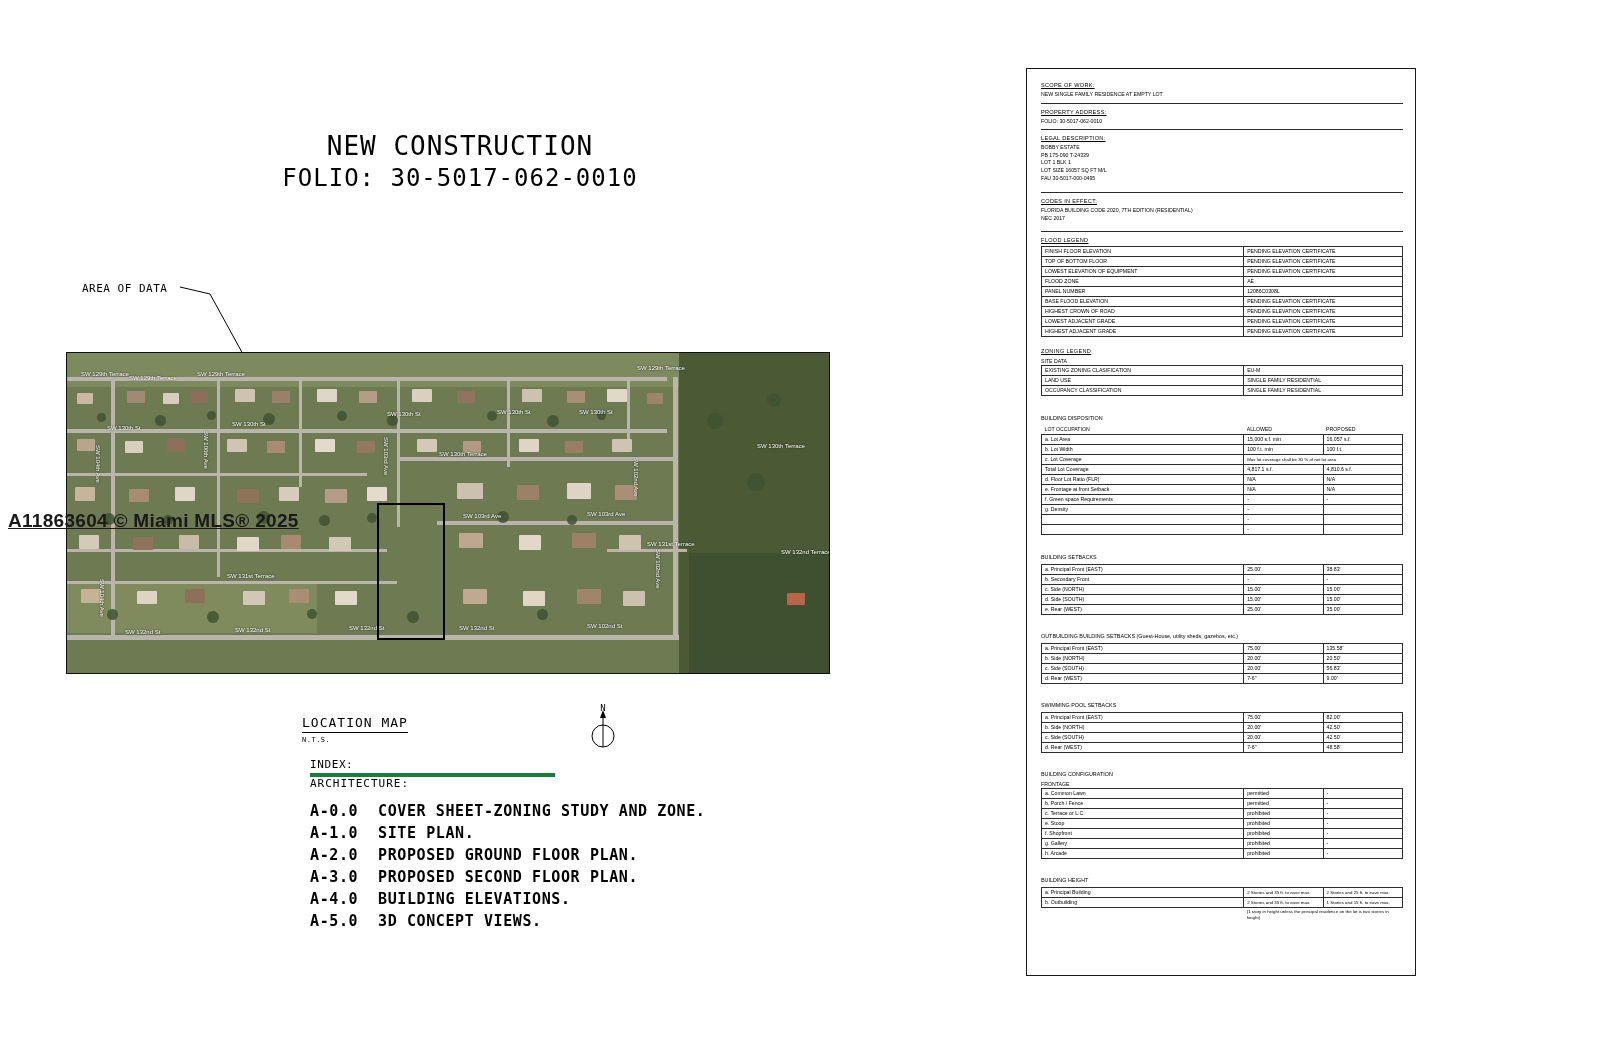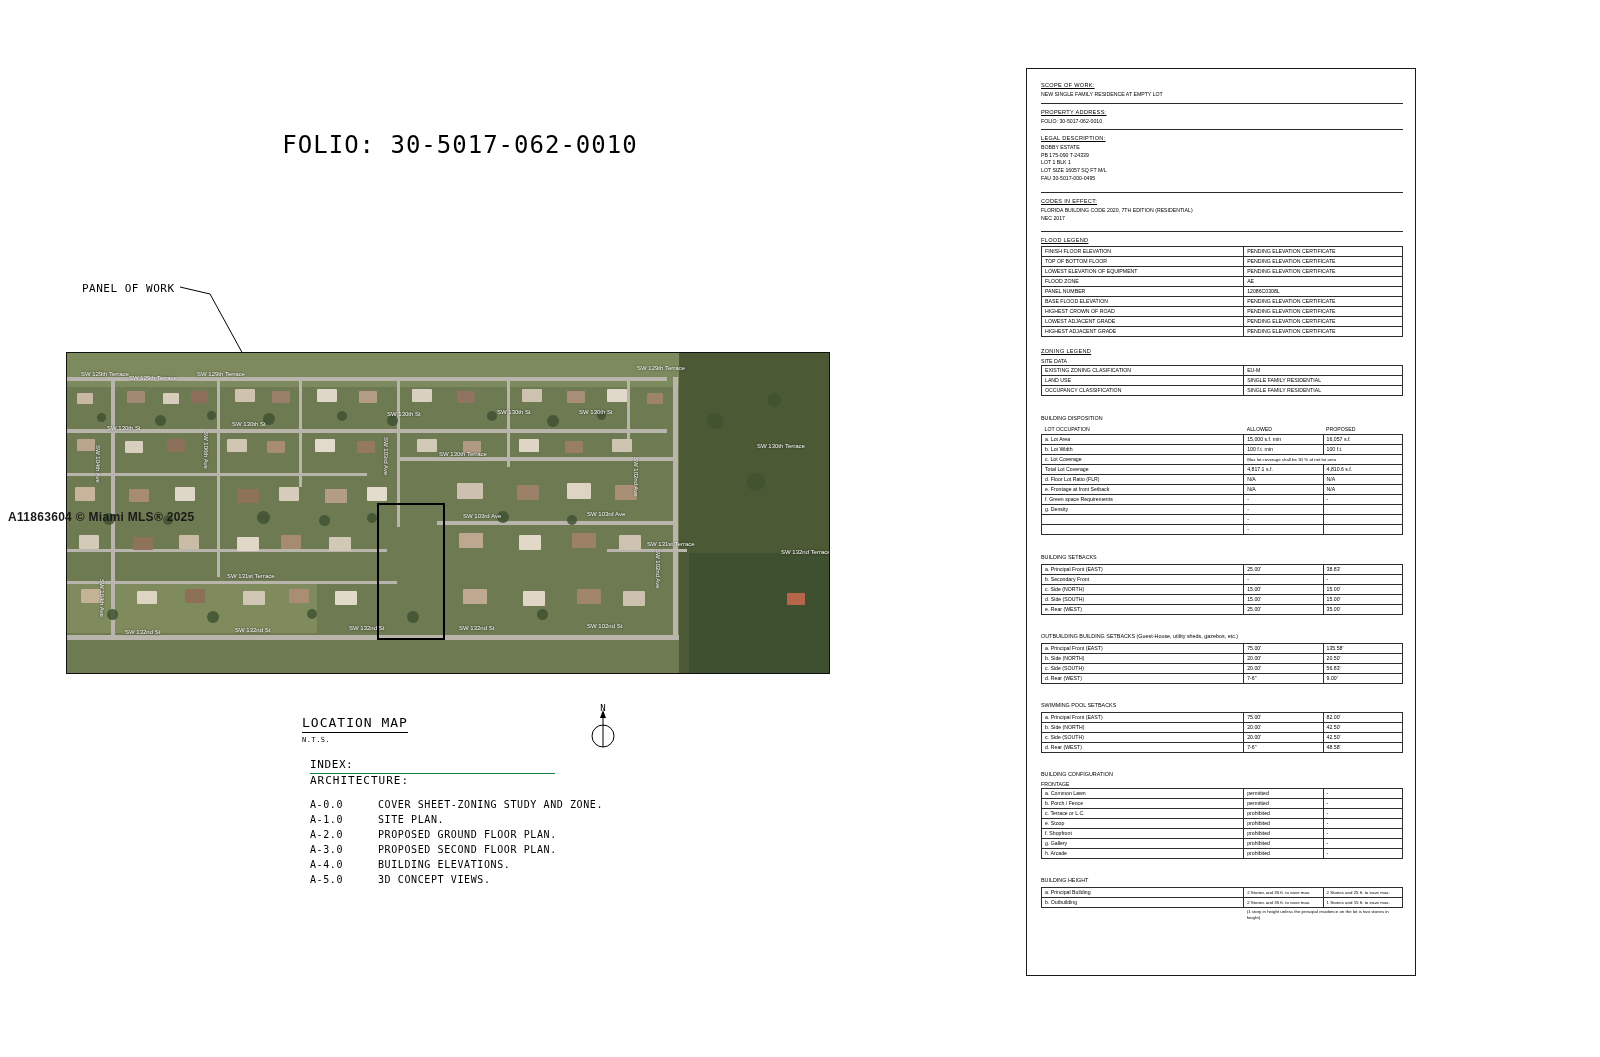--- a/index.html
+++ b/index.html
@@ -20,32 +20,32 @@
   #map-frame{position:absolute;left:66px;top:352px;width:762px;height:320px;border:1px solid #111;background:#6f7a55;overflow:hidden;}
   #map-canvas{position:absolute;inset:0;}
   .blk{position:absolute;background:#5d6b45;}
   .road{position:absolute;background:#b9b5ad;}
   .roadlbl{position:absolute;color:#ffffff;font-size:6px;font-family:"Liberation Sans",sans-serif;white-space:nowrap;text-shadow:0 0 2px #000;}
   .house{position:absolute;border-radius:1px;}
   .tree{position:absolute;border-radius:50%;background:#3f5230;opacity:.85;}
   #lot-outline{position:absolute;left:310px;top:150px;width:64px;height:133px;border:2px solid #000;background:transparent;}
   #lot-notch{position:absolute;left:310px;top:150px;width:64px;height:16px;border-left:2px solid #000;border-top:2px solid #000;}
 
-  #watermark{position:absolute;left:8px;top:510px;font-size:12px;font-weight:bold;color:#1a1a1a;letter-spacing:.3px;}
+  #watermark{position:absolute;left:8px;top:510px;font-size:19px;font-weight:bold;color:#1a1a1a;letter-spacing:.3px;text-decoration:underline;}
 
   #location-map-cap{position:absolute;left:302px;top:712px;font-family:"DejaVu Sans Mono",monospace;}
   #location-map-cap .cap{font-size:13px;letter-spacing:1px;border-bottom:1px solid #000;padding-bottom:2px;display:inline-block;}
   #location-map-cap .nts{font-size:7px;margin-top:3px;letter-spacing:.5px;}
 
   #north-arrow{position:absolute;left:586px;top:702px;width:34px;height:52px;}
 
   #index-block{position:absolute;left:310px;top:758px;font-family:"DejaVu Sans Mono",monospace;font-size:11px;letter-spacing:.6px;}
-  #index-block .idx-title{display:inline-block;border-bottom:1px solid #15803d;width:245px;padding-bottom:2px;}
+  #index-block .idx-title{display:inline-block;border-bottom:4px solid #15803d;width:245px;padding-bottom:2px;}
   #index-block .arch{margin-top:0;letter-spacing:1px;}
-  #index-block table{border-collapse:collapse;margin-top:10px;font-size:10px;}
+  #index-block table{border-collapse:collapse;margin-top:10px;font-size:15px;font-weight:bold;}
   #index-block td{padding:2px 0;vertical-align:top;}
   #index-block td.code{width:68px;}
 
   
   #right-sheet{position:absolute;left:1026px;top:68px;width:390px;height:908px;border:1px solid #1b1b1b;background:#fff;box-sizing:border-box;}
   #right-inner{position:absolute;left:14px;top:12px;width:362px;font-size:5.2px;line-height:1.45;font-family:"Liberation Sans",sans-serif;}
   .sec-h{font-size:5.6px;text-decoration:underline;letter-spacing:.3px;margin-bottom:2px;}
   .rule{border-top:1px solid #2a2a2a;margin:4px 0 4px 0;}
   .free{font-size:5.2px;}
   table.grid{border-collapse:collapse;width:100%;font-size:5.2px;}
@@ -56,24 +56,25 @@
   .blk-title{margin-top:7px;margin-bottom:2px;font-size:5.4px;}
   .tiny{font-size:4.4px;}
   .nb{border:none !important;}
 </style>
 </head>
 <body>
 
 <div id="left-panel">
 
   <div id="title-block">
+    <div class="tl">NEW CONSTRUCTION</div>
     <div class="tl small">FOLIO: 30-5017-062-0010</div>
   </div>
 
-  <div id="area-of-work-label">PANEL OF WORK</div>
+  <div id="area-of-work-label">AREA OF DATA</div>
   <svg id="leader-svg">
     <line x1="120" y1="17" x2="150" y2="24" stroke="#000" stroke-width="1"></line>
     <line x1="150" y1="24" x2="218" y2="148" stroke="#000" stroke-width="1"></line>
   </svg>
 
   <div id="map-frame">
     <div id="map-canvas">
 
       <div class="blk" style="left:0;top:0;width:762px;height:320px;background:#6d7a52;"></div>
       <div class="blk" style="left:0;top:0;width:762px;height:34px;background:#7d8a5e;"></div>

